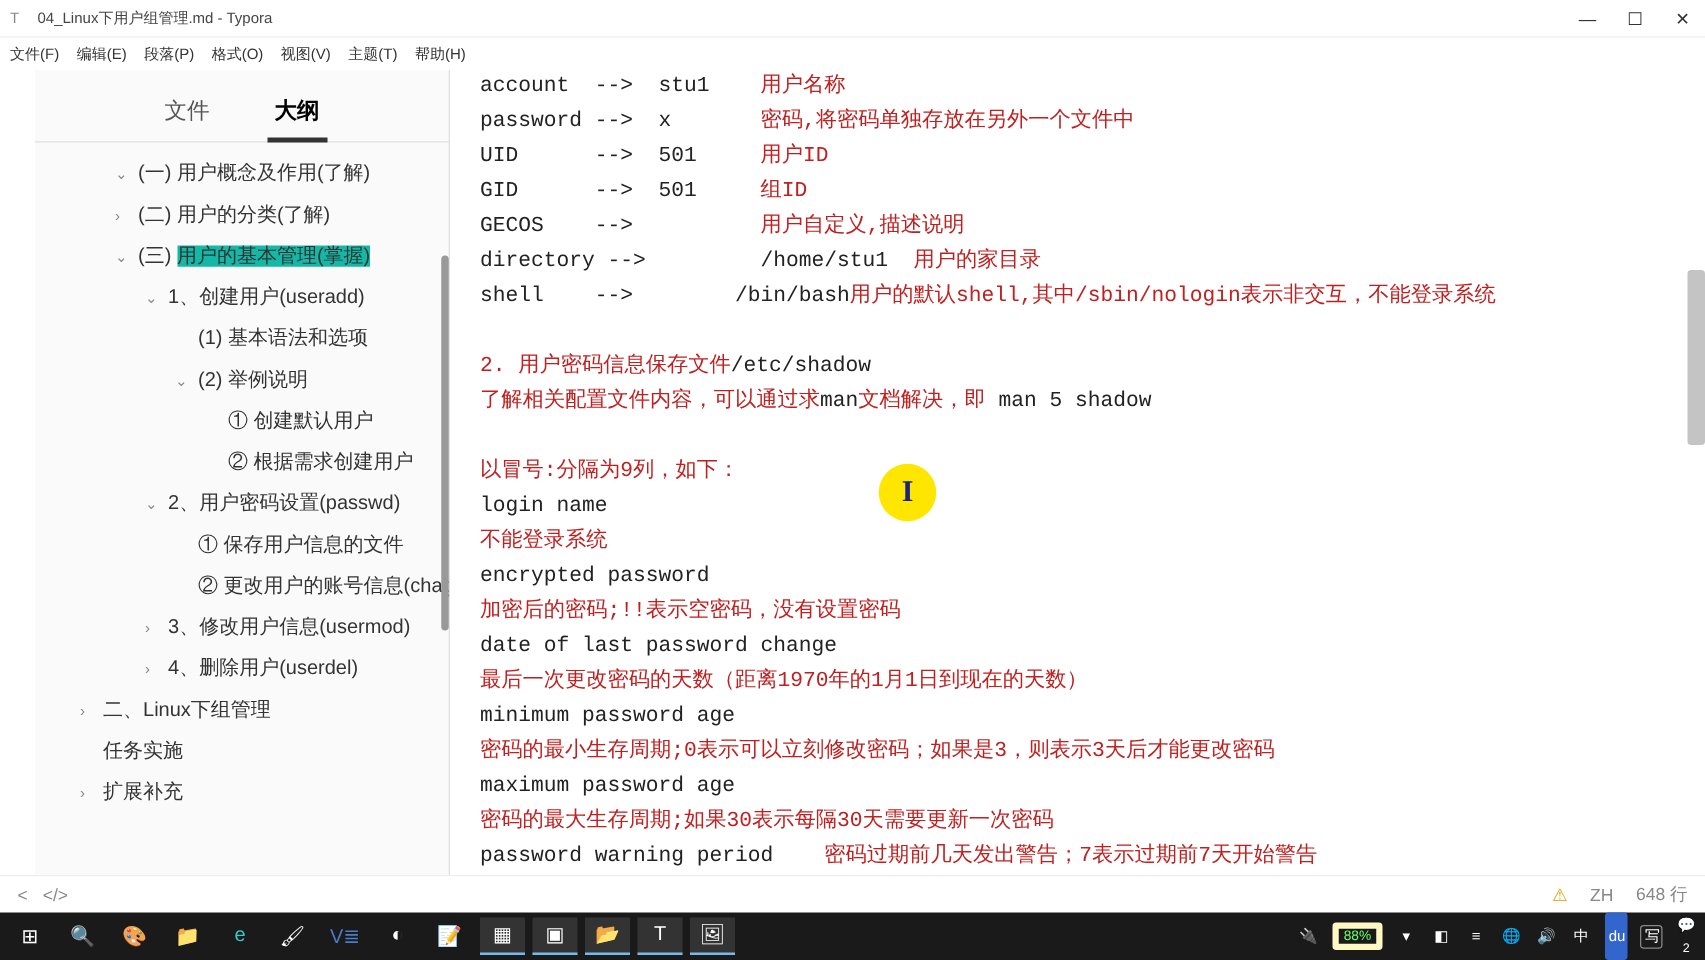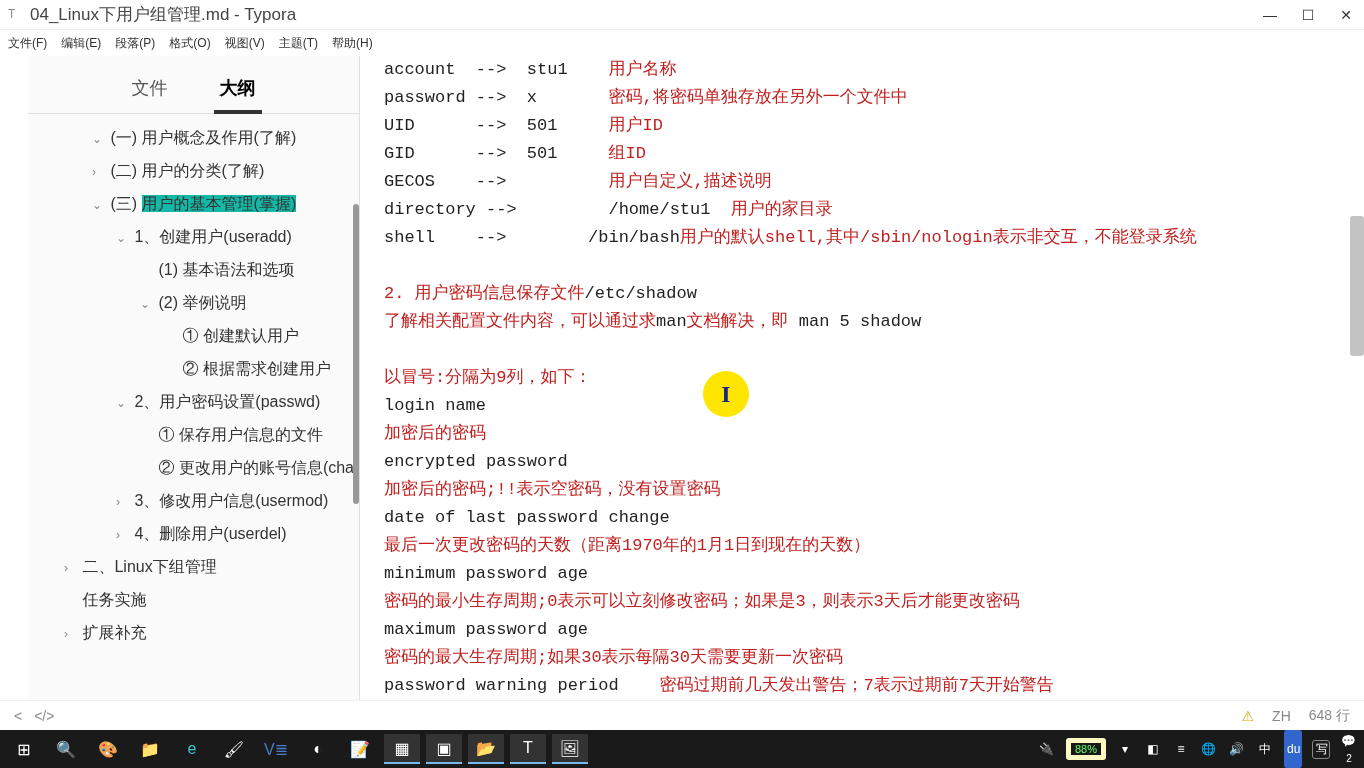--- a/index.html
+++ b/index.html
@@ -1,19 +1,19 @@
 <!DOCTYPE html>
 <html><head>
 <meta charset="utf-8">
 <style>
 * { margin: 0; padding: 0; box-sizing: border-box; }
 body { font-family: "Microsoft YaHei", sans-serif; font-size: 14px; background: #fff; overflow: hidden; width: 1364px; height: 768px; position: relative; }
 .titlebar { height: 30px; display: flex; align-items: center; padding: 0 8px; background: #fff; border-bottom: 1px solid #eee; }
 .titlebar .icon { width: 16px; height: 16px; margin-right: 6px; display: inline-block; color: #888;font-size:12px; }
-.titlebar .title { font-size: 17px; color: #444; flex: 1; }
+.titlebar .title { font-size: 12px; color: #444; flex: 1; }
 .titlebar .winbtns { display: flex; gap: 18px; font-size: 14px; color: #333; }
 .winbtn { width: 20px; text-align: center; cursor: pointer; }
 .menubar { height: 26px; display: flex; align-items: center; padding: 0 8px; gap: 14px; font-size: 12px; color: #333; }
 .menubar span { cursor: pointer; }
 .main { display: flex; height: 674px; }
 .sidebar { width: 332px; background: #fafafa; border-right: 1px solid #e0e0e0; display: flex; flex-direction: column; margin-left: 28px; }
 .tabs { display: flex; justify-content: center; gap: 40px; padding: 12px 0 0 0; border-bottom: 1px solid #e0e0e0; }
 .tab { padding: 8px 6px 10px; font-size: 18px; color: #555; cursor: pointer; }
 .tab.active { font-weight: bold; color: #000; border-bottom: 4px solid #333; margin-bottom: -1px; }
 .outline { padding: 8px 16px; overflow-y: auto; font-size: 16px; color: #333; position: relative; }
@@ -101,21 +101,21 @@
     <div class="row"><span class="black">GID      --&gt;  501     </span><span class="red">组ID</span></div>
     <div class="row"><span class="black">GECOS    --&gt;          </span><span class="red">用户自定义,描述说明</span></div>
     <div class="row"><span class="black">directory --&gt;         /home/stu1  </span><span class="red">用户的家目录</span></div>
     <div class="row"><span class="black">shell    --&gt;        /bin/bash</span><span class="red">用户的默认shell,其中/sbin/nologin表示非交互，不能登录系统</span></div>
     <div class="row">&nbsp;</div>
     <div class="row"><span class="red">2. 用户密码信息保存文件</span><span class="black">/etc/shadow</span></div>
     <div class="row"><span class="red">了解相关配置文件内容，可以通过求</span><span class="black">man</span><span class="red">文档解决，即 </span><span class="black">man 5 shadow</span></div>
     <div class="row">&nbsp;</div>
     <div class="row"><span class="red">以冒号:分隔为9列，如下：</span></div>
     <div class="row"><span class="black">login name</span></div>
-    <div class="row"><span class="red">加密后的密码</span></div>
+    <div class="row"><span class="red">不能登录系统</span></div>
     <div class="row"><span class="black">encrypted password</span></div>
     <div class="row"><span class="red">加密后的密码;!!表示空密码，没有设置密码</span></div>
     <div class="row"><span class="black">date of last password change</span></div>
     <div class="row"><span class="red">最后一次更改密码的天数（距离1970年的1月1日到现在的天数）</span></div>
     <div class="row"><span class="black">minimum password age</span></div>
     <div class="row"><span class="red">密码的最小生存周期;0表示可以立刻修改密码；如果是3，则表示3天后才能更改密码</span></div>
     <div class="row"><span class="black">maximum password age</span></div>
     <div class="row"><span class="red">密码的最大生存周期;如果30表示每隔30天需要更新一次密码</span></div>
     <div class="row"><span class="black">password warning period</span>    <span class="red">密码过期前几天发出警告；7表示过期前7天开始警告</span></div>
     <div class="cursor-mark">I</div>

